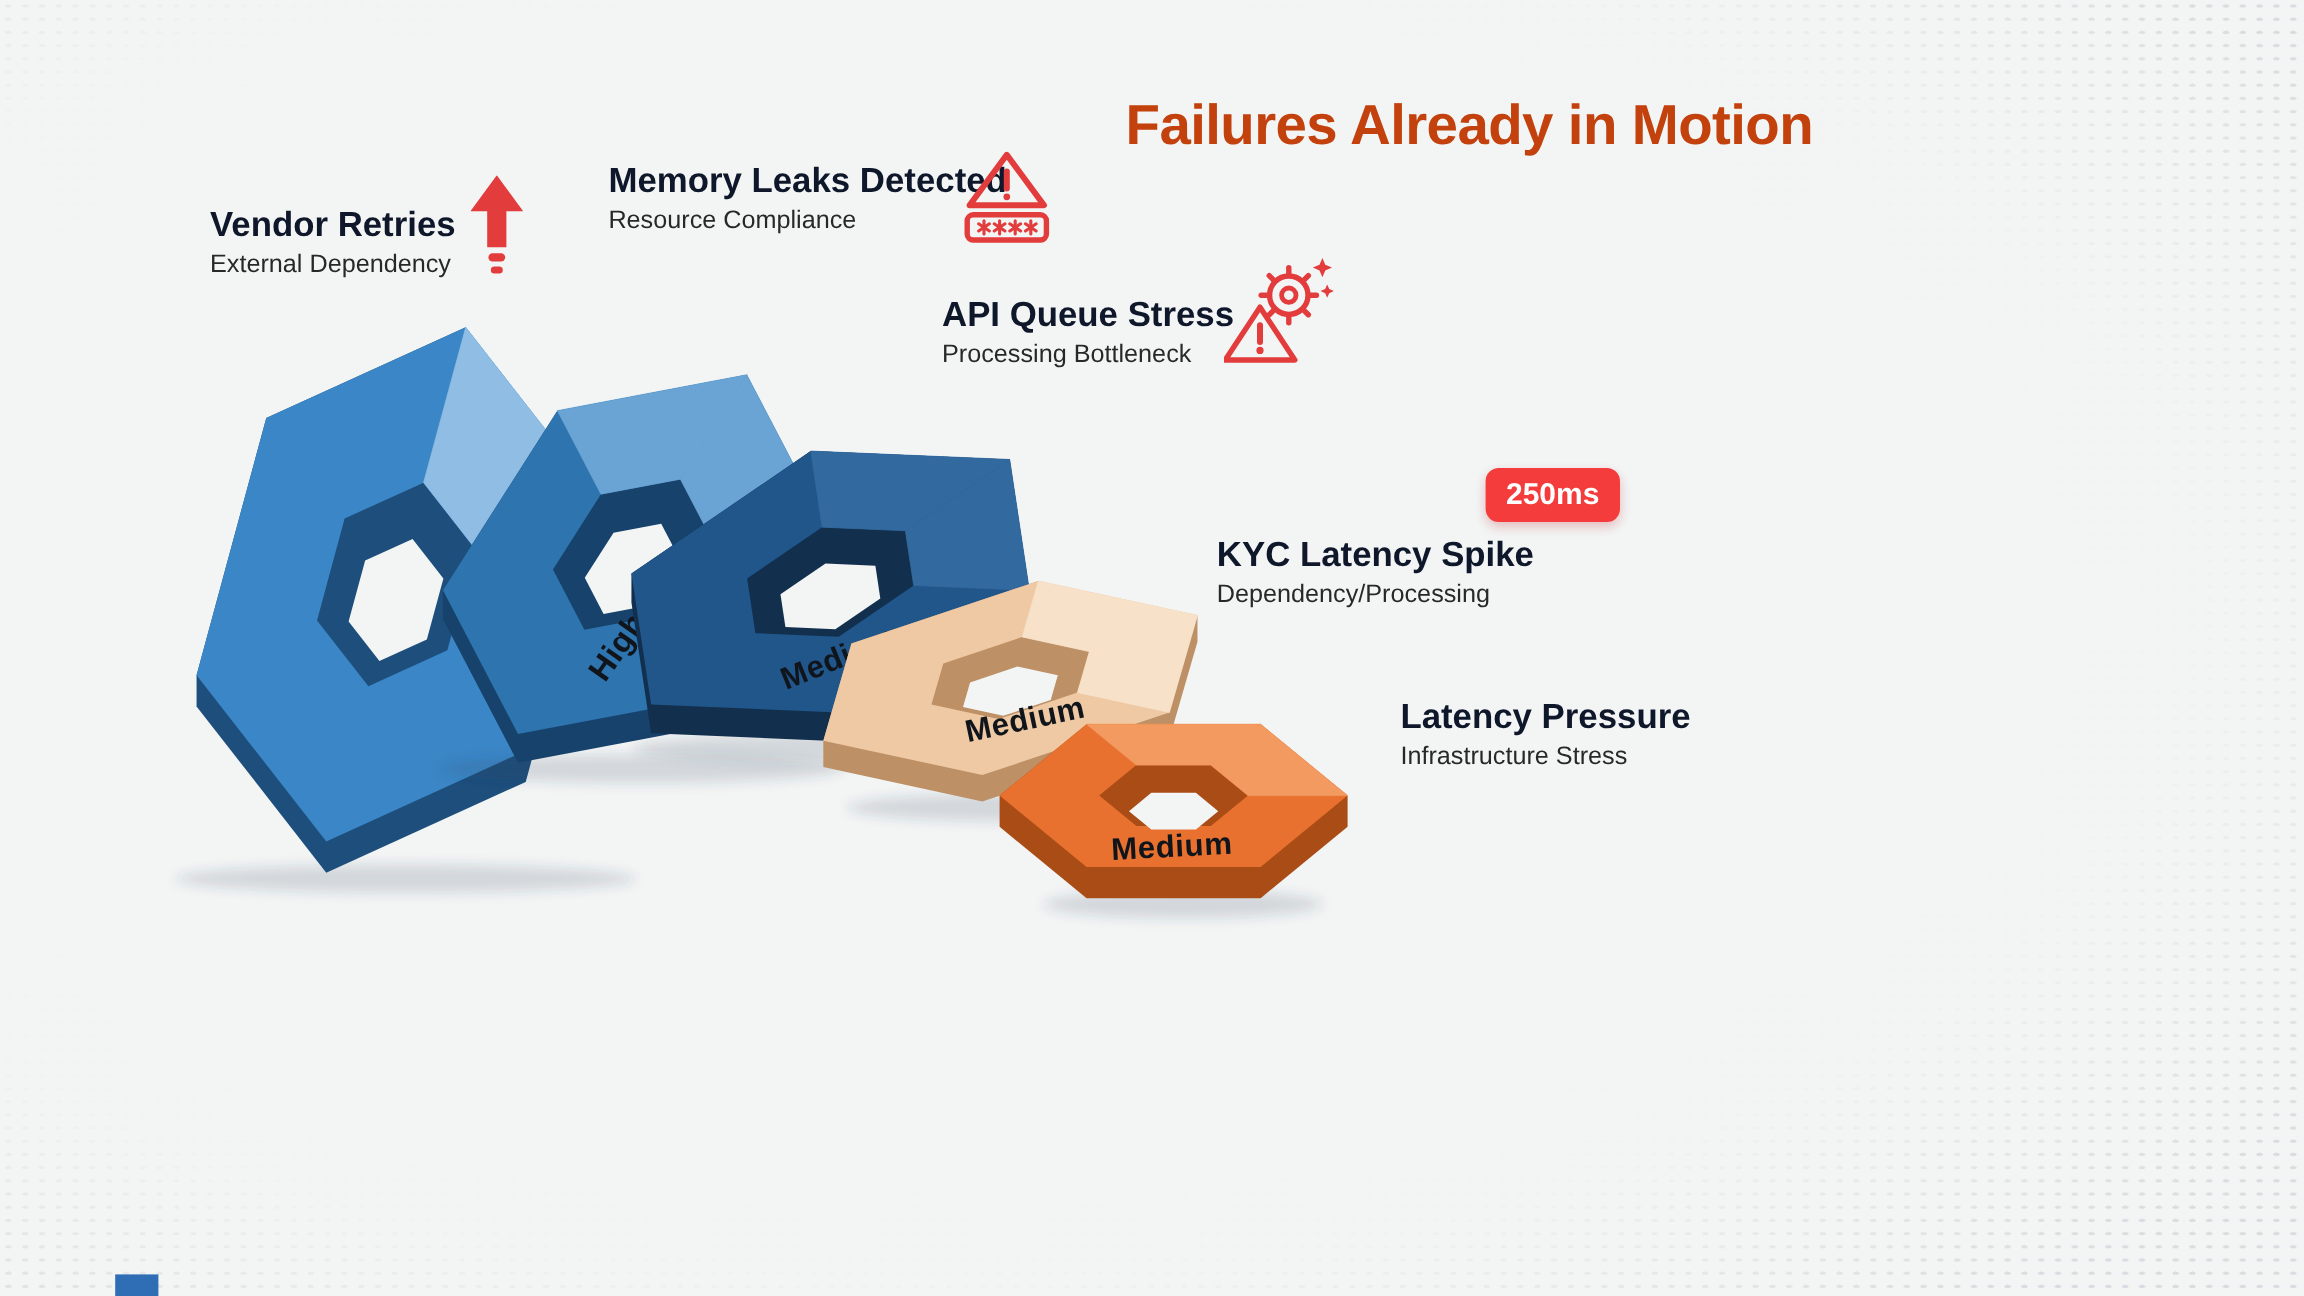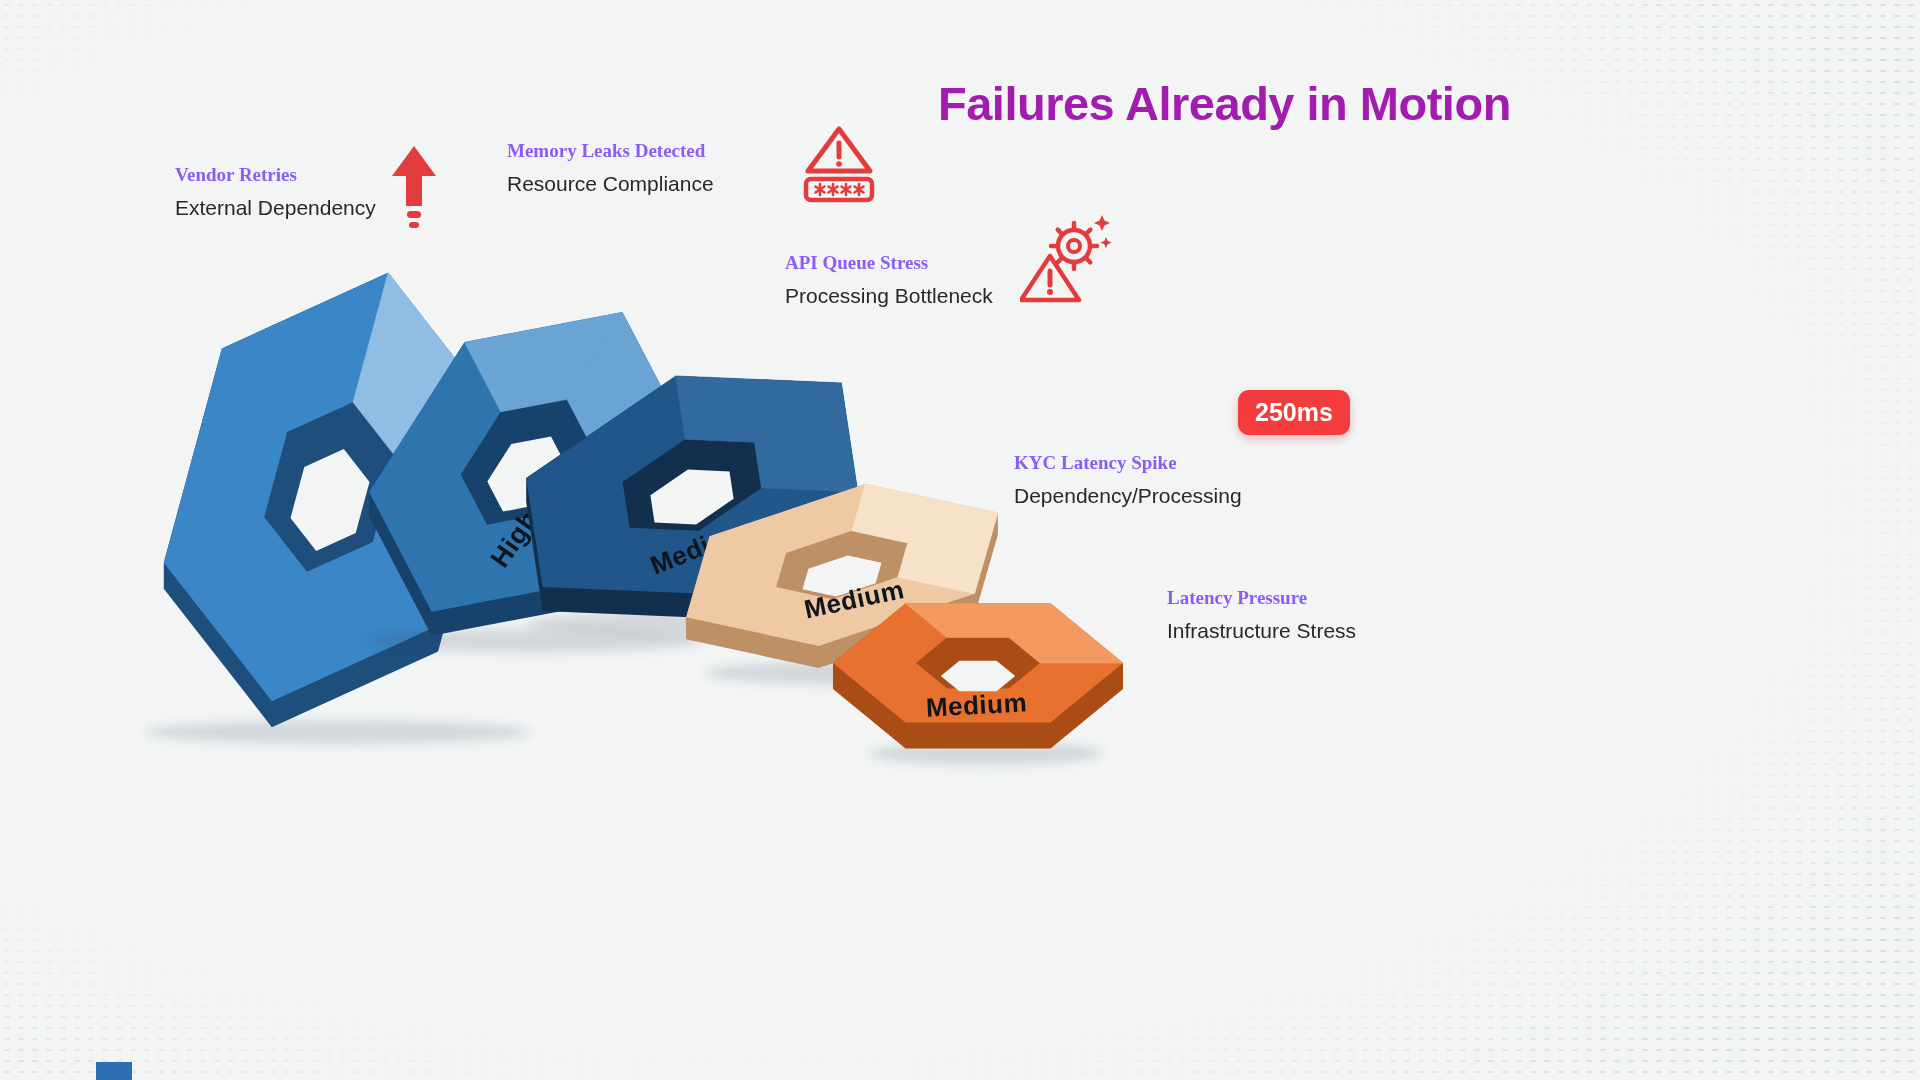--- a/index.html
+++ b/index.html
@@ -15,31 +15,31 @@
     background-size: 14px 11px;
   }
   .bg-fade {
     position: absolute; inset: 0;
     background: radial-gradient(ellipse 74% 70% at 40% 46%,
       #f3f5f5 50%, rgba(243,245,245,0.92) 74%, rgba(243,245,245,0) 100%);
   }
 
   .title {
     position: absolute; left: 938px; top: 76px;
-    font-size: 47px; font-weight: 700; color: #a21caf;
+    font-size: 47px; font-weight: 700; color: #c2410c;
     letter-spacing: -0.5px; white-space: nowrap;
   }
 
   .chain-svg { position: absolute; left: 0; top: 0; }
 
   .callout { position: absolute; }
-  .co-head { font-size: 19px; line-height: 30px; font-weight: 700; color: #8b5cf6; white-space: nowrap; font-family: Liberation Serif, serif; }
+  .co-head { font-size: 29px; line-height: 30px; font-weight: 700; color: #0f172a; white-space: nowrap; }
   .co-sub  { font-size: 21px; line-height: 26px; font-weight: 400; color: #282828; margin-top: 5px; white-space: nowrap; }
 
-  .c1 { left: 175px; top: 160px; }
+  .c1 { left: 175px; top: 173px; }
   .c2 { left: 507px; top: 136px; }
   .c3 { left: 785px; top: 248px; }
   .c4 { left: 1014px; top: 412px; margin-top: 36px; }
   .c5 { left: 1167px; top: 583px; }
 
   .icon { position: absolute; }
   .ic-arrow { left: 392px; top: 146px; }
   .ic-mem   { left: 799px; top: 124px; }
   .ic-gear  { left: 1020px; top: 214px; }
 

